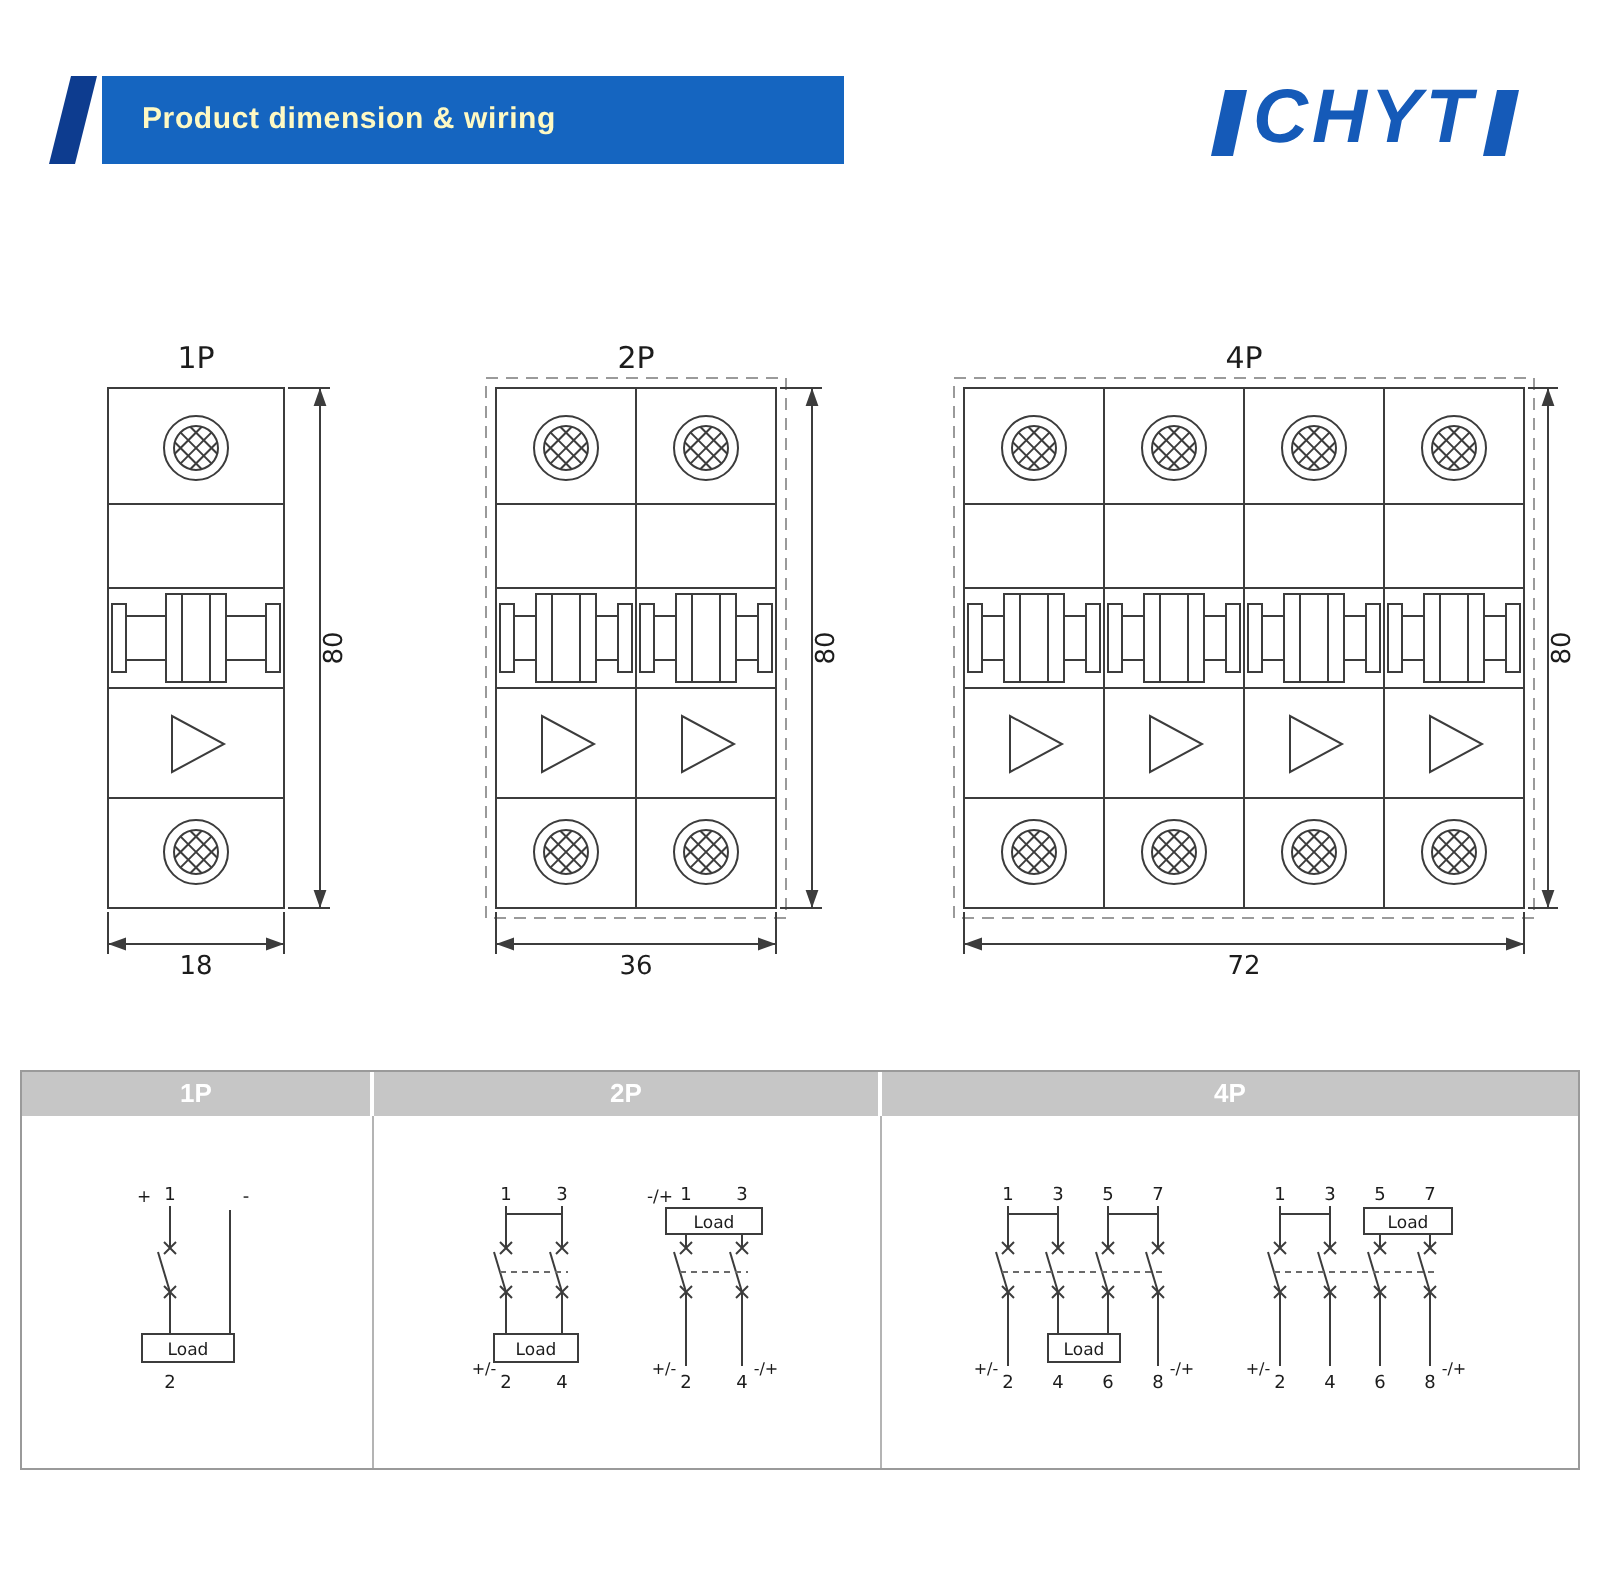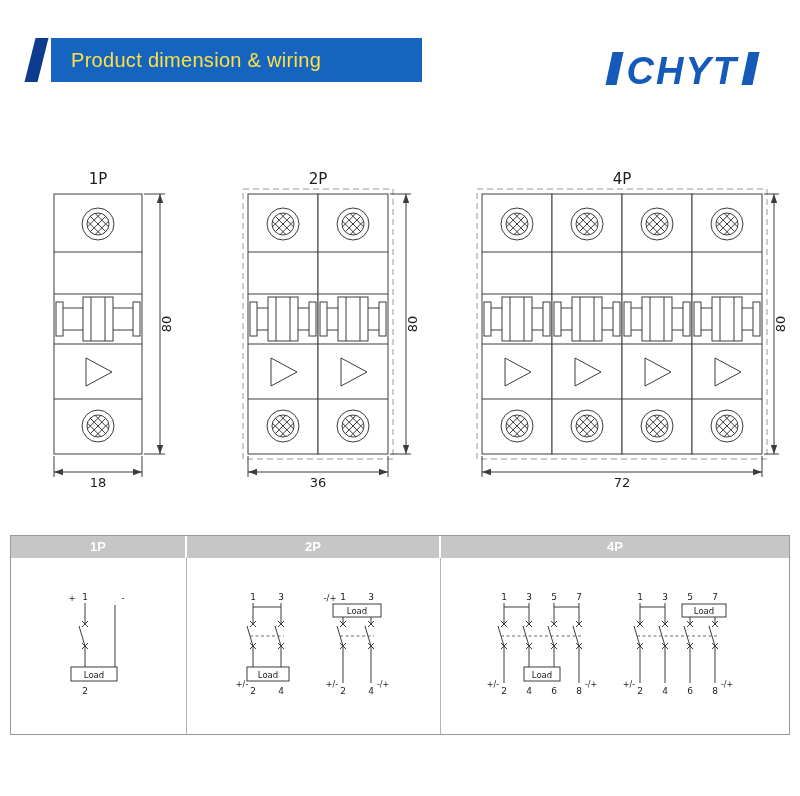--- a/index.html
+++ b/index.html
@@ -6,24 +6,24 @@
   html,body{width:800px;height:796px;background:#fff;overflow:hidden;
     font-family:"Liberation Sans",sans-serif;position:relative}
   text{font-family:"DejaVu Sans",sans-serif}
 
   
   .banner{position:absolute;left:30px;top:38px;width:392px;height:44px}
   .banner-accent{position:absolute;left:0;top:0;width:13px;height:44px;
     background:var(--accent,#0d3c8f);transform:skewX(-14deg)}
   .banner-main{position:absolute;left:21px;top:0;right:0;bottom:0;
     background:var(--banner,#1565c0)}
-  .banner-main h1{color:#fde047;font-size:20px;line-height:44px;padding-left:20px;
-    font-weight:normal;letter-spacing:.3px;white-space:nowrap}
-
-  .logo{position:absolute;right:44px;top:52px;display:flex;align-items:flex-start;gap:7px}
+  .banner-main h1{color:#fef9c3;font-size:15px;line-height:44px;padding-left:20px;
+    font-weight:bold;letter-spacing:.3px;white-space:nowrap}
+
+  .logo{position:absolute;right:44px;top:40px;display:flex;align-items:flex-end;gap:7px}
   .logo-bar{width:11px;height:33px;background:var(--logo,#155ab8);transform:skewX(-12deg)}
   .logo-text{font-size:38px;font-weight:bold;font-style:italic;
     color:var(--logo,#155ab8);letter-spacing:2px;line-height:1}
 
   
   .breaker{position:absolute}
   #breaker-1p{left:46px;top:168px}
   #breaker-2p{left:240px;top:168px}
   #breaker-4p{left:474px;top:168px}
 

